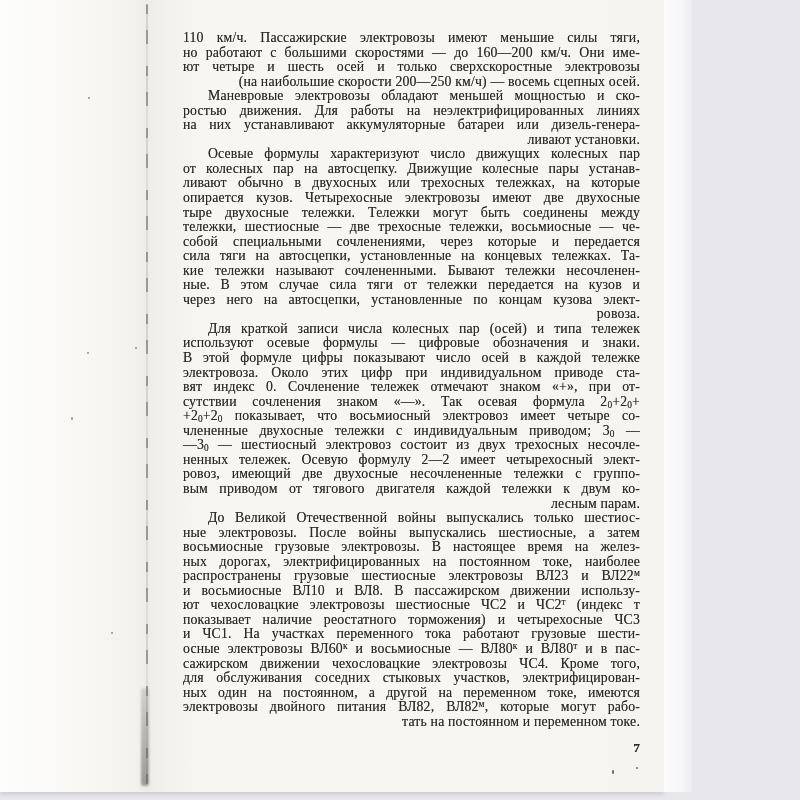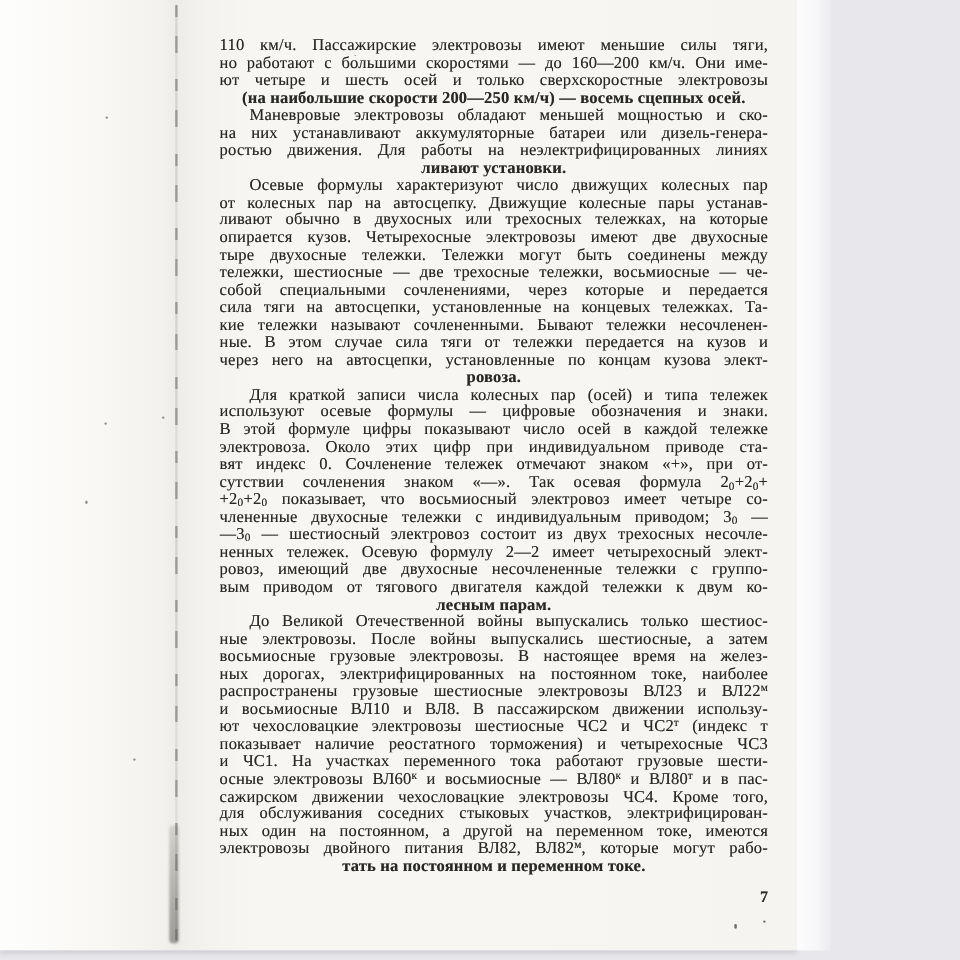--- a/index.html
+++ b/index.html
@@ -33,21 +33,21 @@
     filter:blur(1px);border-radius:3px;
   }
   .text-col{
     position:absolute;left:183px;top:31px;width:457px;
     font-size:13.8px;line-height:14.55px;color:#282824;
     letter-spacing:.15px;
     text-shadow:0 0 .4px rgba(40,40,36,.55);
   }
   .line{height:14.55px;overflow:hidden;text-align:justify;}
   .line::after{content:"";display:inline-block;width:100%;height:0;}
-  .line.last{text-align:center;font-weight:bold;}
+  .line.last{text-align:right;}
   .line.last::after{content:none;}
   .line.indent{text-indent:25px;}
   sup,sub{font-size:68%;line-height:0;vertical-align:baseline;position:relative;}
   sup{top:-0.45em;}
   sub{top:0.22em;}
   .page-number{
     position:absolute;left:183px;top:740px;width:457px;text-align:right;
     font-weight:700;font-size:13.5px;color:#2b2b27;
     text-shadow:0 0 .4px rgba(40,40,36,.5);
   }
@@ -59,22 +59,22 @@
 <div class="scene">
   <div class="page">
     <div class="spine-line"></div>
     <div class="spine-smudge"></div>
     <div class="text-col">
         <div class="line">110 км/ч. Пассажирские электровозы имеют меньшие силы тяги,</div>
         <div class="line">но работают с бо́льшими скоростями — до 160—200 км/ч. Они име-</div>
         <div class="line">ют четыре и шесть осей и только сверхскоростные электровозы</div>
         <div class="line last">(на наибольшие скорости 200—250 км/ч) — восемь сцепных осей.</div>
         <div class="line indent">Маневровые электровозы обладают меньшей мощностью и ско-</div>
+        <div class="line">ростью движения. Для работы на неэлектрифицированных линиях</div>
         <div class="line">на них устанавливают аккумуляторные батареи или дизель-генера-</div>
-        <div class="line">ростью движения. Для работы на неэлектрифицированных линиях</div>
         <div class="line last">ливают установки.</div>
         <div class="line indent">Осевые формулы характеризуют число движущих колесных пар</div>
         <div class="line">от колесных пар на автосцепку. Движущие колесные пары устанав-</div>
         <div class="line">ливают обычно в двухосных или трехосных тележках, на которые</div>
         <div class="line">опирается кузов. Четырехосные электровозы имеют две двухосные</div>
         <div class="line">тыре двухосные тележки. Тележки могут быть соединены между</div>
         <div class="line">тележки, шестиосные — две трехосные тележки, восьмиосные — че-</div>
         <div class="line">собой специальными сочленениями, через которые и передается</div>
         <div class="line">сила тяги на автосцепки, установленные на концевых тележках. Та-</div>
         <div class="line">кие тележки называют сочлененными. Бывают тележки несочленен-</div>

